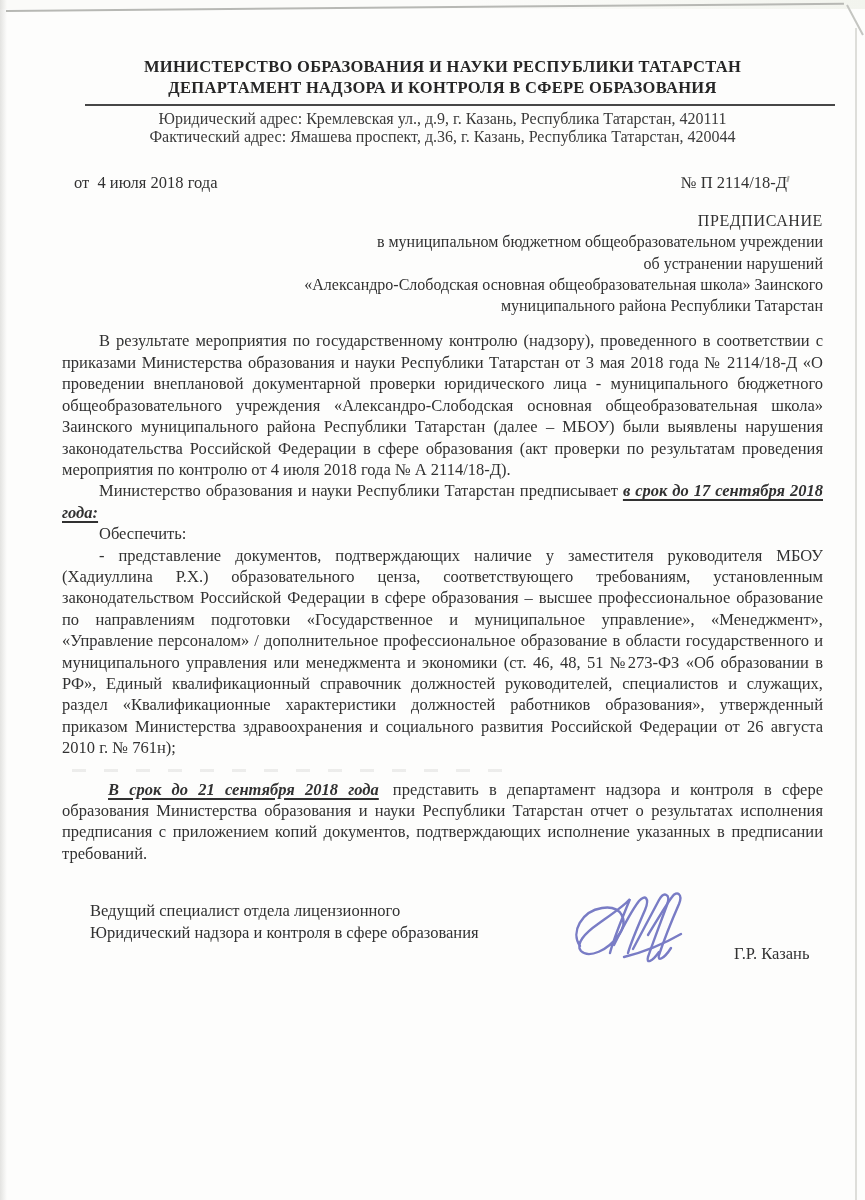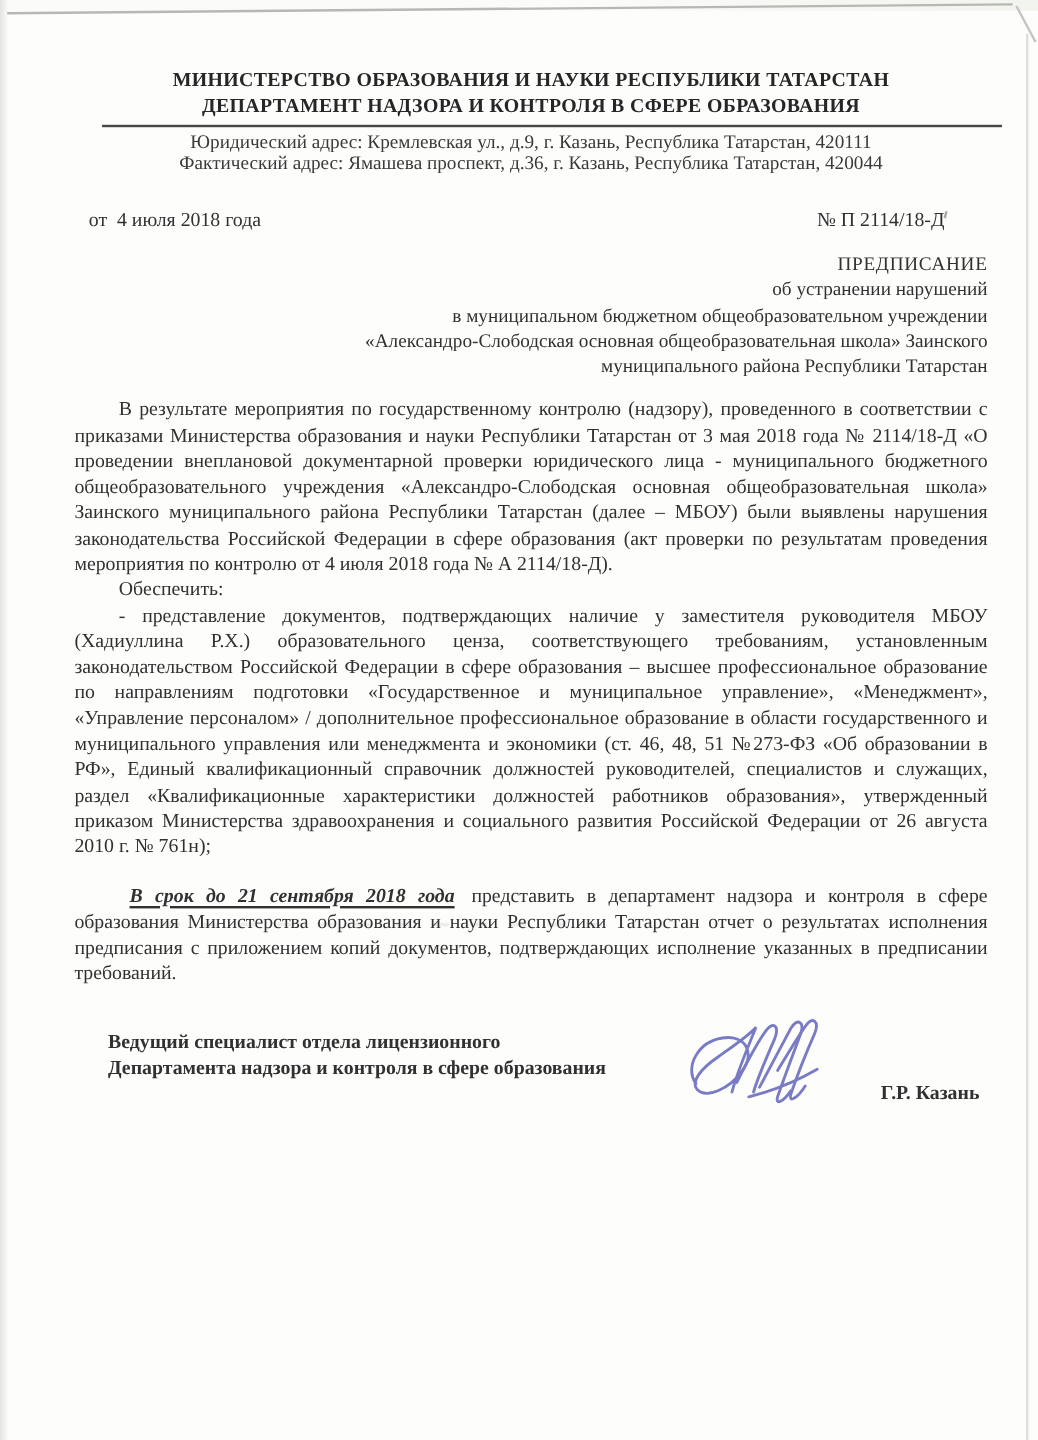--- a/index.html
+++ b/index.html
@@ -40,21 +40,21 @@
   .title-block{text-align:right;margin-top:17px;font-size:16px;line-height:21.3px;}
   .doc-title{letter-spacing:.6px;}
 
   .body-text p{margin:0;text-align:justify;font-size:16.5px;line-height:21.4px;text-indent:37px;}
   .body-text .p1{margin-top:14px;}
   .em{font-weight:bold;font-style:italic;text-decoration:underline;
       text-underline-offset:3px;text-decoration-thickness:1.5px;}
   .p-report{margin-top:20px !important;text-indent:46px !important;}
   .p-report .em{margin-right:14px;}
 
-  .signature-section{position:relative;margin-top:36px;height:140px;font-size:16.5px;font-weight:bold;}
+  .signature-section{position:relative;margin-top:36px;height:140px;font-size:16.5px;}
   .sig-titles{margin-left:28px;line-height:21.8px;width:500px;}
   .sig-ink{position:absolute;left:505px;top:-14px;width:128px;height:94px;}
   .sig-name{position:absolute;left:672px;top:44px;}
 </style>
 </head>
 <body>
 
 <div class="scan">
 
   <div class="edge-top-tint"></div>
@@ -75,37 +75,38 @@
       <div class="addr">Фактический адрес: Ямашева проспект, д.36, г. Казань, Республика Татарстан, 420044</div>
     </div>
 
     <div class="ref-row">
       <span class="ref-date">от  4 июля 2018 года</span>
       <span class="ref-number">№ П 2114/18-Д</span>
     </div>
 
     <div class="title-block">
       <div class="doc-title">ПРЕДПИСАНИЕ</div>
+      <div>в муниципальном бюджетном общеобразовательном учреждении</div>
       <div>об устранении нарушений</div>
-      <div>в муниципальном бюджетном общеобразовательном учреждении</div>
       <div>«Александро-Слободская основная общеобразовательная школа» Заинского</div>
       <div>муниципального района Республики Татарстан</div>
     </div>
 
     <div class="body-text">
       <p class="p1">В результате мероприятия по государственному контролю (надзору), проведенного в соответствии с приказами Министерства образования и науки Республики Татарстан от 3 мая 2018 года № 2114/18-Д «О проведении внеплановой документарной проверки юридического лица - муниципального бюджетного общеобразовательного учреждения «Александро-Слободская основная общеобразовательная школа» Заинского муниципального района Республики Татарстан (далее – МБОУ) были выявлены нарушения законодательства Российской Федерации в сфере образования (акт проверки по результатам проведения мероприятия по контролю от 4 июля  2018 года № А 2114/18-Д).</p>
+      <p><span>Министерство образования и науки Республики Татарстан предписывает </span><span class="em">в срок до 17 сентября 2018 года:</span></p>
       <p>Обеспечить:</p>
       <p>- представление документов, подтверждающих наличие у заместителя руководителя МБОУ (Хадиуллина Р.Х.) образовательного ценза, соответствующего требованиям, установленным законодательством Российской Федерации в сфере образования – высшее профессиональное образование по направлениям подготовки «Государственное и муниципальное управление», «Менеджмент», «Управление персоналом» / дополнительное профессиональное образование в области государственного и муниципального управления или менеджмента и экономики (ст. 46, 48, 51 №273-ФЗ «Об образовании в РФ», Единый квалификационный справочник должностей руководителей, специалистов и служащих, раздел «Квалификационные характеристики должностей работников образования», утвержденный приказом Министерства здравоохранения и социального развития Российской Федерации от 26 августа 2010 г. № 761н);</p>
       <p class="p-report"><span class="em">В срок до 21 сентября  2018 года</span><span>представить в департамент надзора и контроля в сфере образования Министерства образования и науки Республики Татарстан отчет о результатах исполнения предписания с приложением копий документов, подтверждающих исполнение указанных в предписании требований.</span></p>
     </div>
 
     <div class="signature-section">
       <div class="sig-titles">
         <div>Ведущий специалист отдела лицензионного</div>
-        <div>Департамента надзора и контроля в сфере образования</div>
+        <div>Юридический надзора и контроля в сфере образования</div>
       </div>
       <svg class="sig-ink" viewBox="0 0 128 94" xmlns="http://www.w3.org/2000/svg">
         <g fill="none" stroke="#6e72c1" stroke-width="2.4" stroke-linecap="round" opacity="0.92">
           <path d="M13,60 C3,46 15,25 35,22 C54,19 63,34 51,50 C41,64 22,73 14,65 C8,58 18,47 31,38 C45,28 57,20 63,13 C57,28 47,51 43,67"></path>
           <path d="M47,59 C55,43 65,24 72,15 C78,8 83,12 78,24 C71,40 64,56 61,67"></path>
           <path d="M66,63 C74,48 85,27 92,14 C97,5 104,8 100,19 C93,38 85,59 81,71 C79,78 85,76 92,66"></path>
           <path d="M81,49 C89,36 99,19 105,11 C110,4 116,8 112,18 C105,34 96,57 92,69 C90,76 97,73 104,62"></path>
           <path d="M57,71 C73,67 95,59 114,48"></path>
         </g>
       </svg>

